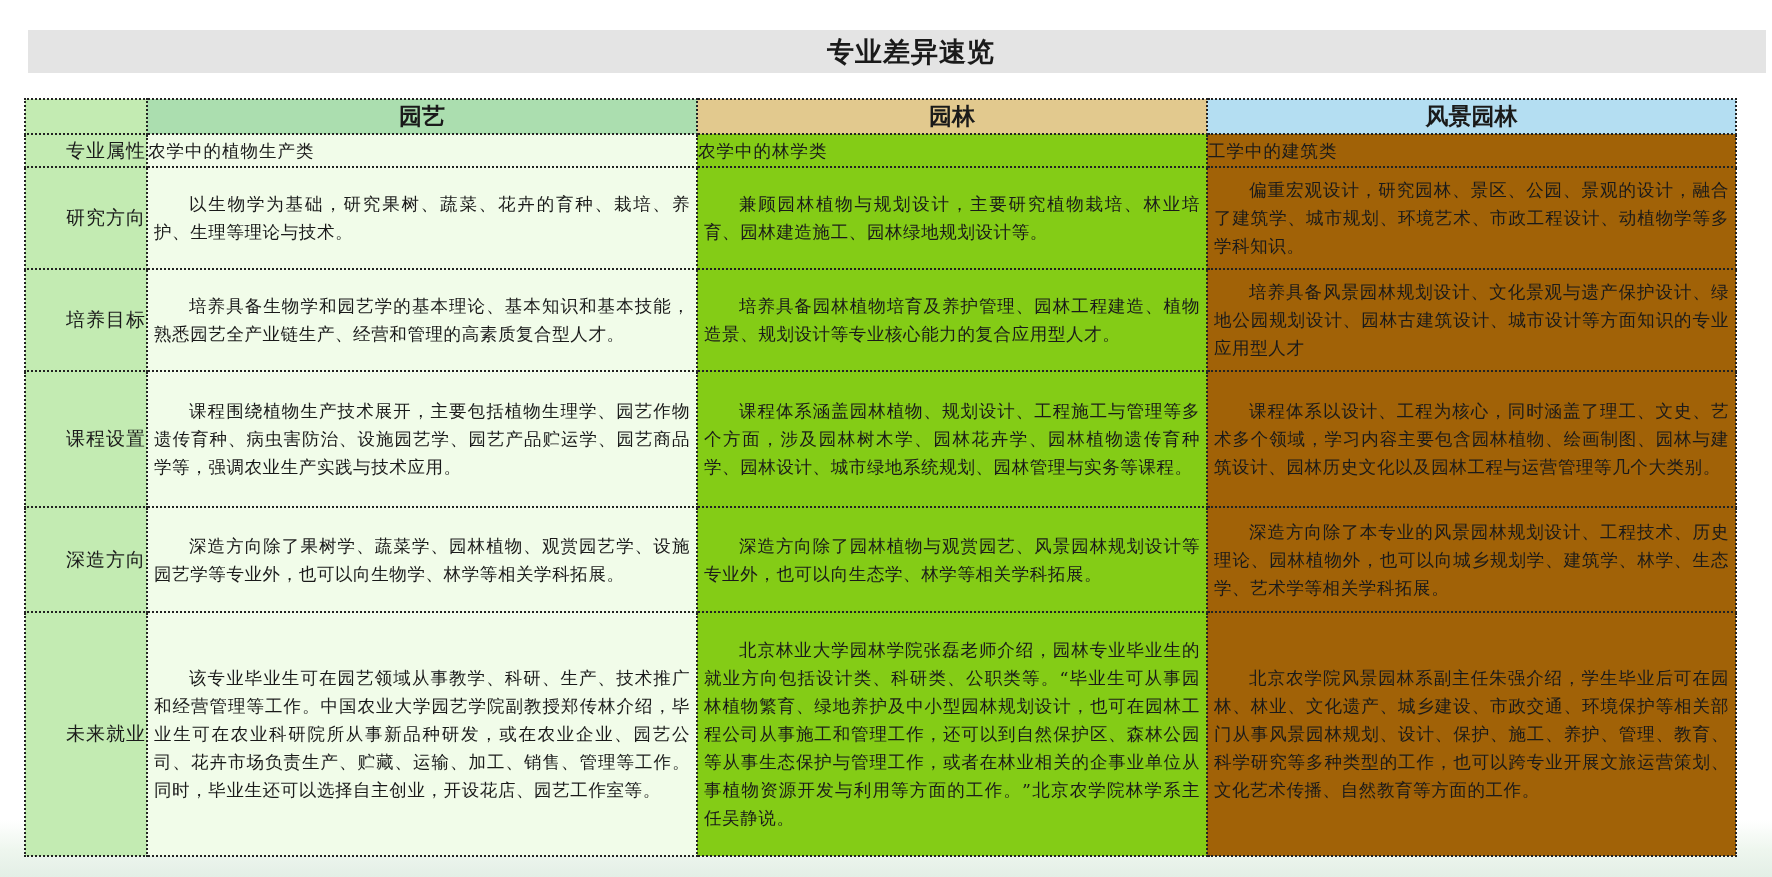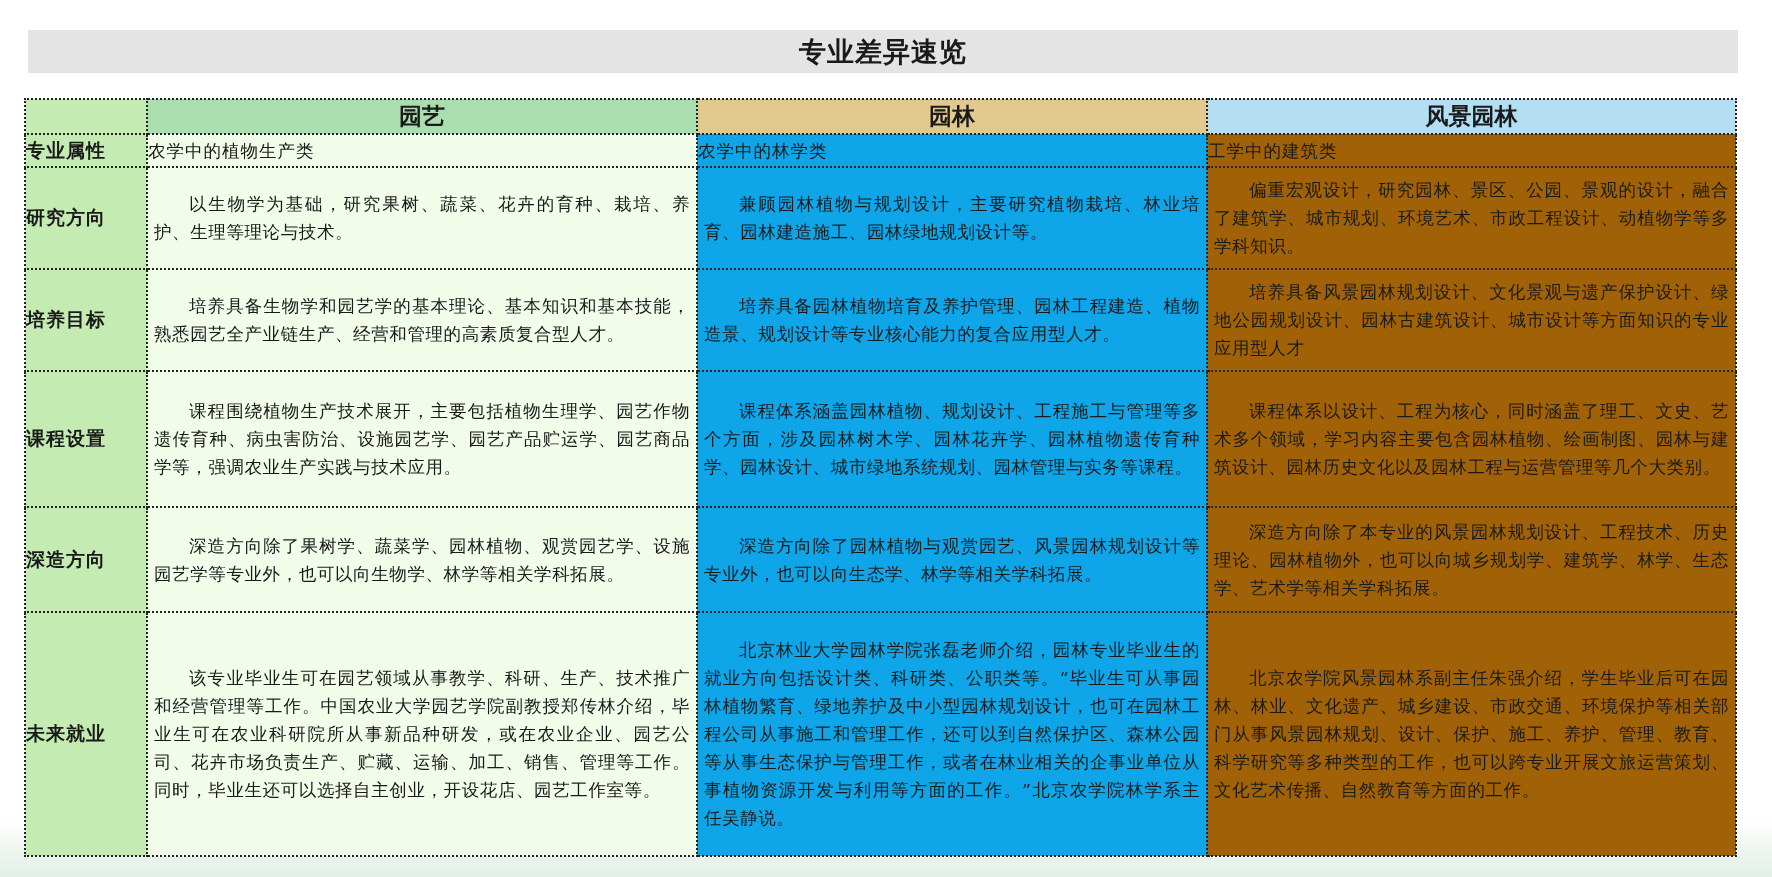--- a/index.html
+++ b/index.html
@@ -5,21 +5,21 @@
   html, body { margin: 0; padding: 0; }
   body {
     width: 1772px; height: 877px; overflow: hidden; position: relative;
     background: linear-gradient(to bottom, #ffffff 0px, #ffffff 820px, #eef6ee 850px, #e3efe6 877px);
     font-family: "DejaVu Serif", "Liberation Serif", serif;
     color: #1a1a1a;
   }
   .title-bar {
     position: absolute; left: 28px; top: 30px; width: 1710px; height: 43px;
     background: #e4e4e4;
-    display: flex; align-items: center; justify-content: center;
+    display: flex; align-items: center; justify-content: center; padding-left: 28px;
   }
   .title-bar h1 {
     margin: 0; font-size: 27px; font-weight: bold; letter-spacing: 1px;
     font-family: "DejaVu Serif", "Liberation Serif", serif;
   }
   table.compare {
     position: absolute; left: 24px; top: 98px;
     width: 1711px;
     border-collapse: collapse;
     table-layout: fixed;
@@ -36,26 +36,26 @@
 
   tr.hdr th { height: 33px; font-size: 23px; font-weight: bold;
     font-family: "DejaVu Serif", "Liberation Serif", serif; text-align: center; }
   th.corner { background: #c3ebb2; }
   th.h-hort { background: #abdeaf; }
   th.h-land { background: #e2c98e; }
   th.h-scen { background: #b4def2; margin-top: 37px; }
 
   td.row-label {
     background: #c3ebb2;
-    text-align: left;
+    text-align: right;
     font-family: "DejaVu Sans", "Liberation Sans", sans-serif;
-    font-weight: bold; font-size: 19px; letter-spacing: 1px;
+    font-weight: normal; font-size: 19px; letter-spacing: 1px;
   }
   td.hort { background: #f1fce9; }
-  td.land { background: #0ea5e9; }
+  td.land { background: #84cc16; }
   td.scen { background: #a16207; }
 
   .cell-text {
     font-size: 17.5px; line-height: 28px;
     text-align: justify; text-indent: 2em;
     padding: 0 6px 0 6px;
     letter-spacing: 0.6px;
   }
   .attr-text {
     font-size: 17.5px; line-height: 28px; text-align: left; letter-spacing: 1px;

